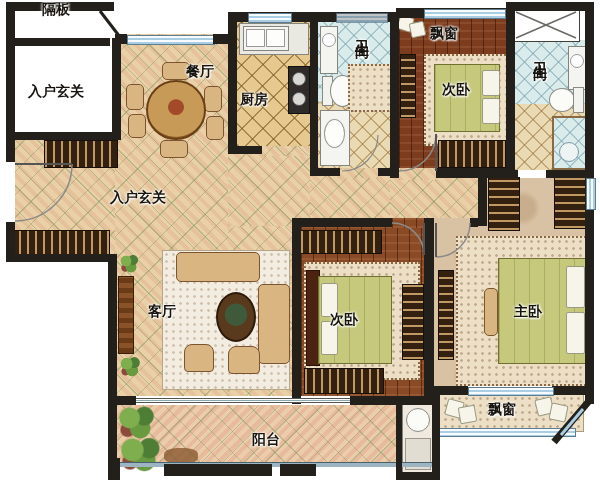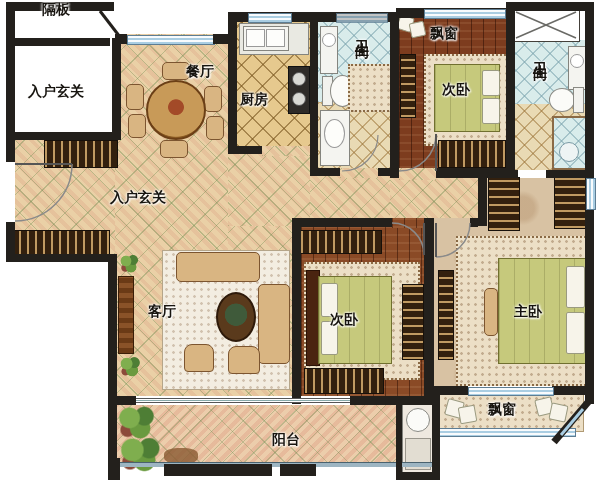--- a/index.html
+++ b/index.html
@@ -252,15 +252,15 @@
   <div class="lbl" style="left:186px;top:64px">餐厅</div>
   <div class="lbl" style="left:240px;top:92px">厨房</div>
   <div class="lbl vlbl" style="left:354px;top:28px;height:86px">卫生间</div>
   <div class="lbl" style="left:430px;top:26px">飘窗</div>
   <div class="lbl" style="left:442px;top:82px">次卧</div>
   <div class="lbl vlbl" style="left:532px;top:50px;height:86px">卫生间</div>
   <div class="lbl" style="left:110px;top:190px">入户玄关</div>
   <div class="lbl" style="left:148px;top:304px">客厅</div>
   <div class="lbl" style="left:330px;top:312px">次卧</div>
   <div class="lbl" style="left:514px;top:304px">主卧</div>
-  <div class="lbl" style="left:272px;top:432px">阳台</div>
+  <div class="lbl" style="left:252px;top:432px">阳台</div>
   <div class="lbl" style="left:488px;top:402px">飘窗</div>
 </div>
 
 </body></html>

